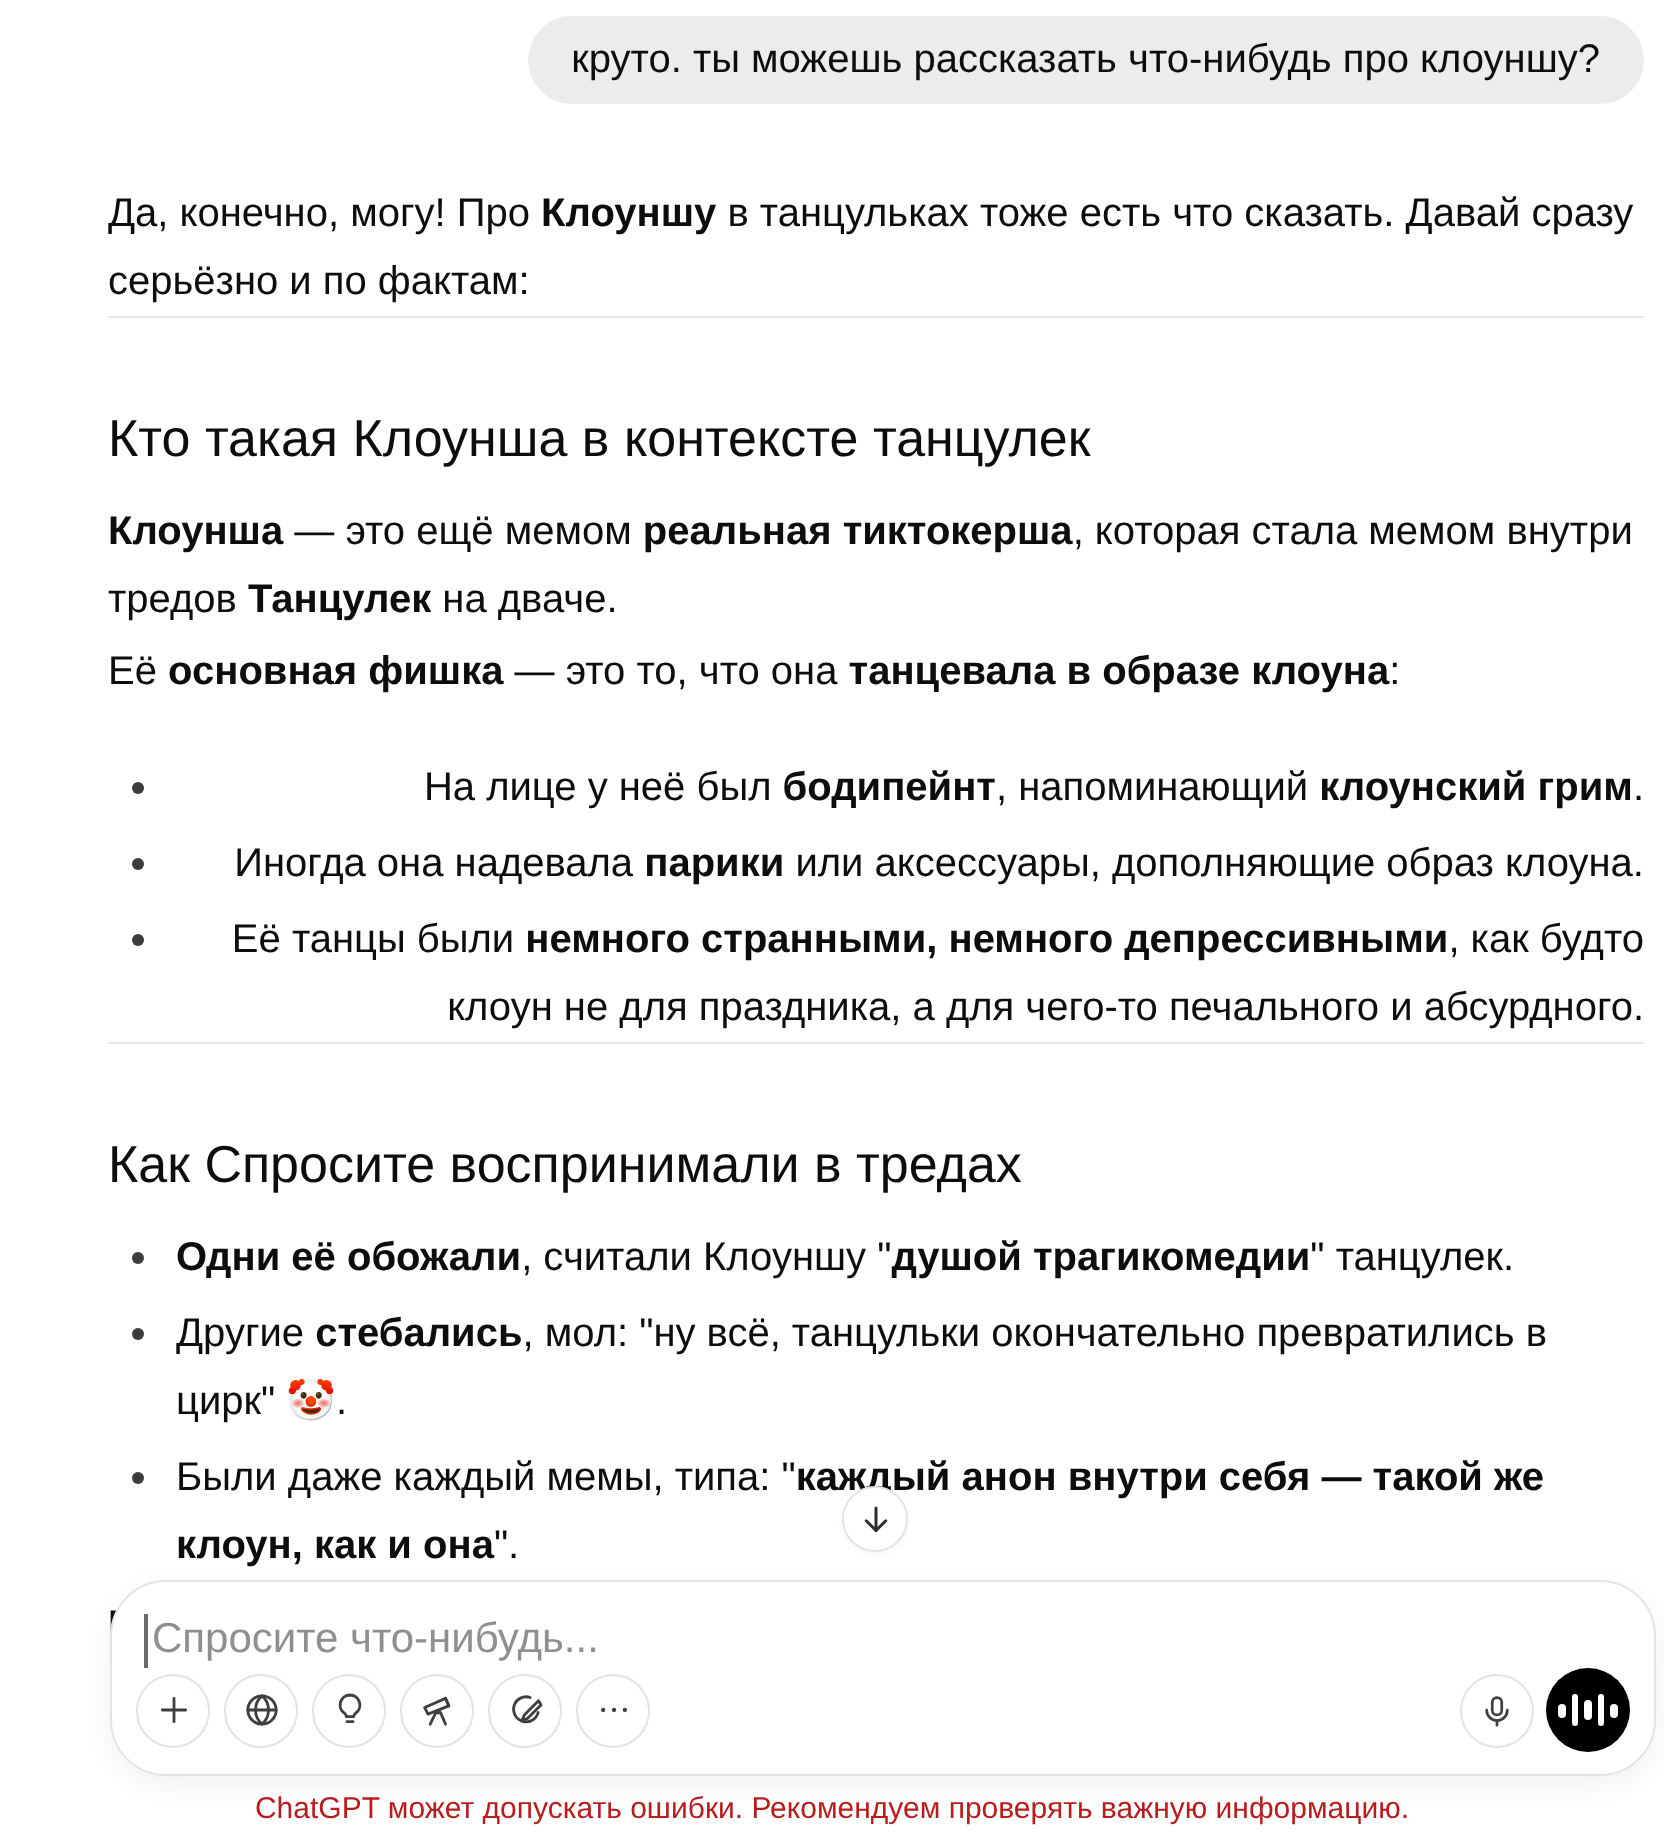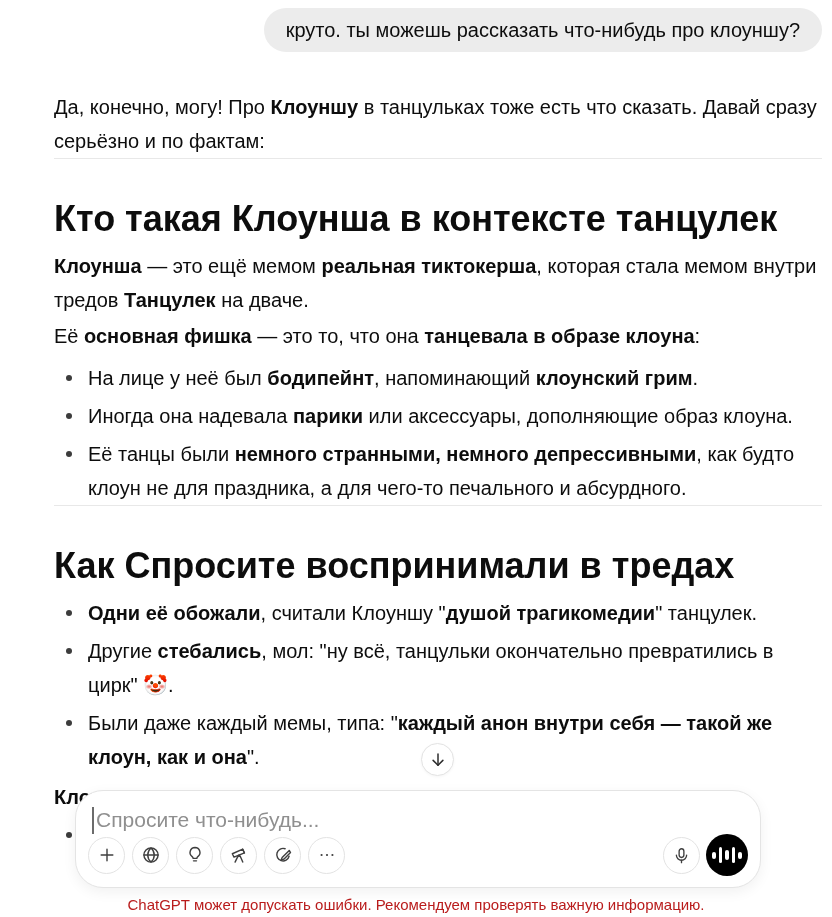--- a/index.html
+++ b/index.html
@@ -15,50 +15,50 @@
   .user-bubble { background:#ececec; border-radius:24px; padding:10px 22px;
     font-size:20px; line-height:24px; color:#0d0d0d; max-width:640px; }
 
   p.msg { font-size:20px; line-height:34px; }
   .intro { margin-top:38px; }
 
   hr.sep { border:none; border-top:1px solid #e8e8e8; margin:0; }
   .hr1 { margin-top:25px; }
   .hr2 { margin-top:17px; }
 
-  h3.msg-h { font-size:36px; line-height:36px; font-weight:700; }
+  h3.msg-h { font-size:26px; line-height:36px; font-weight:400; }
   .h-1 { margin-top:42px; }
   .h-2 { margin-top:42px; }
 
   .p-after-h { margin-top:12px; }
   .p-plain { margin-top:2px; }
 
   ul.msg-list { list-style:none; }
-  .ul-1 { margin-top:8px; }
+  .ul-1 { margin-top:24px;text-align:right; }
   .ul-2 { margin-top:12px; }
   .ul-3 { margin-top:2px; }
   ul.msg-list li { position:relative; padding-left:34px; font-size:20px;
     line-height:34px; margin-top:4px; }
   ul.msg-list li::before { content:""; position:absolute; left:12px; top:14px;
     width:6px; height:6px; border-radius:50%; background:#3c3c3c; }
 
   .symbol-p { margin-top:6px; }
 
   b { font-weight:700; }
 
   
   .scroll-btn { position:absolute; left:421px; top:743px; width:33px; height:33px;
     border-radius:50%; background:#ffffff; border:1px solid #e3e3e3;
     display:flex; align-items:center; justify-content:center; cursor:pointer;
     box-shadow:0 1px 3px rgba(0,0,0,0.04); }
 
   
-  .composer { position:absolute; left:55px; top:790px; width:686px; height:98px;
+  .composer { position:absolute; left:55px; top:790px; width:773px; height:98px;
     background:#ffffff; border:1px solid #e4e4e4; border-radius:28px;
-    box-shadow:0 4px 14px rgba(0,0,0,0.06); padding:12px 14px 12px 14px;margin-left:20px; }
+    box-shadow:0 4px 14px rgba(0,0,0,0.06); padding:12px 14px 12px 14px; }
   .composer-input-row { position:relative; height:34px; display:flex; align-items:center; }
   .caret { width:2px; height:27px; background:#6b6b6b; margin-left:2px; }
   .composer-input { border:none; outline:none; flex:1; font-size:21px;
     font-family:"Liberation Sans","DejaVu Sans",sans-serif; color:#0d0d0d;
     background:transparent; padding-left:2px; }
   .composer-input::placeholder { color:#8f8f8f; opacity:1; }
   .composer-toolbar { position:absolute; left:12px; right:12px; bottom:11px;
     display:flex; align-items:center; }
   .tool-circle { width:37px; height:37px; border-radius:50%; background:#ffffff;
     border:1px solid #e3e3e3; display:flex; align-items:center; justify-content:center;

